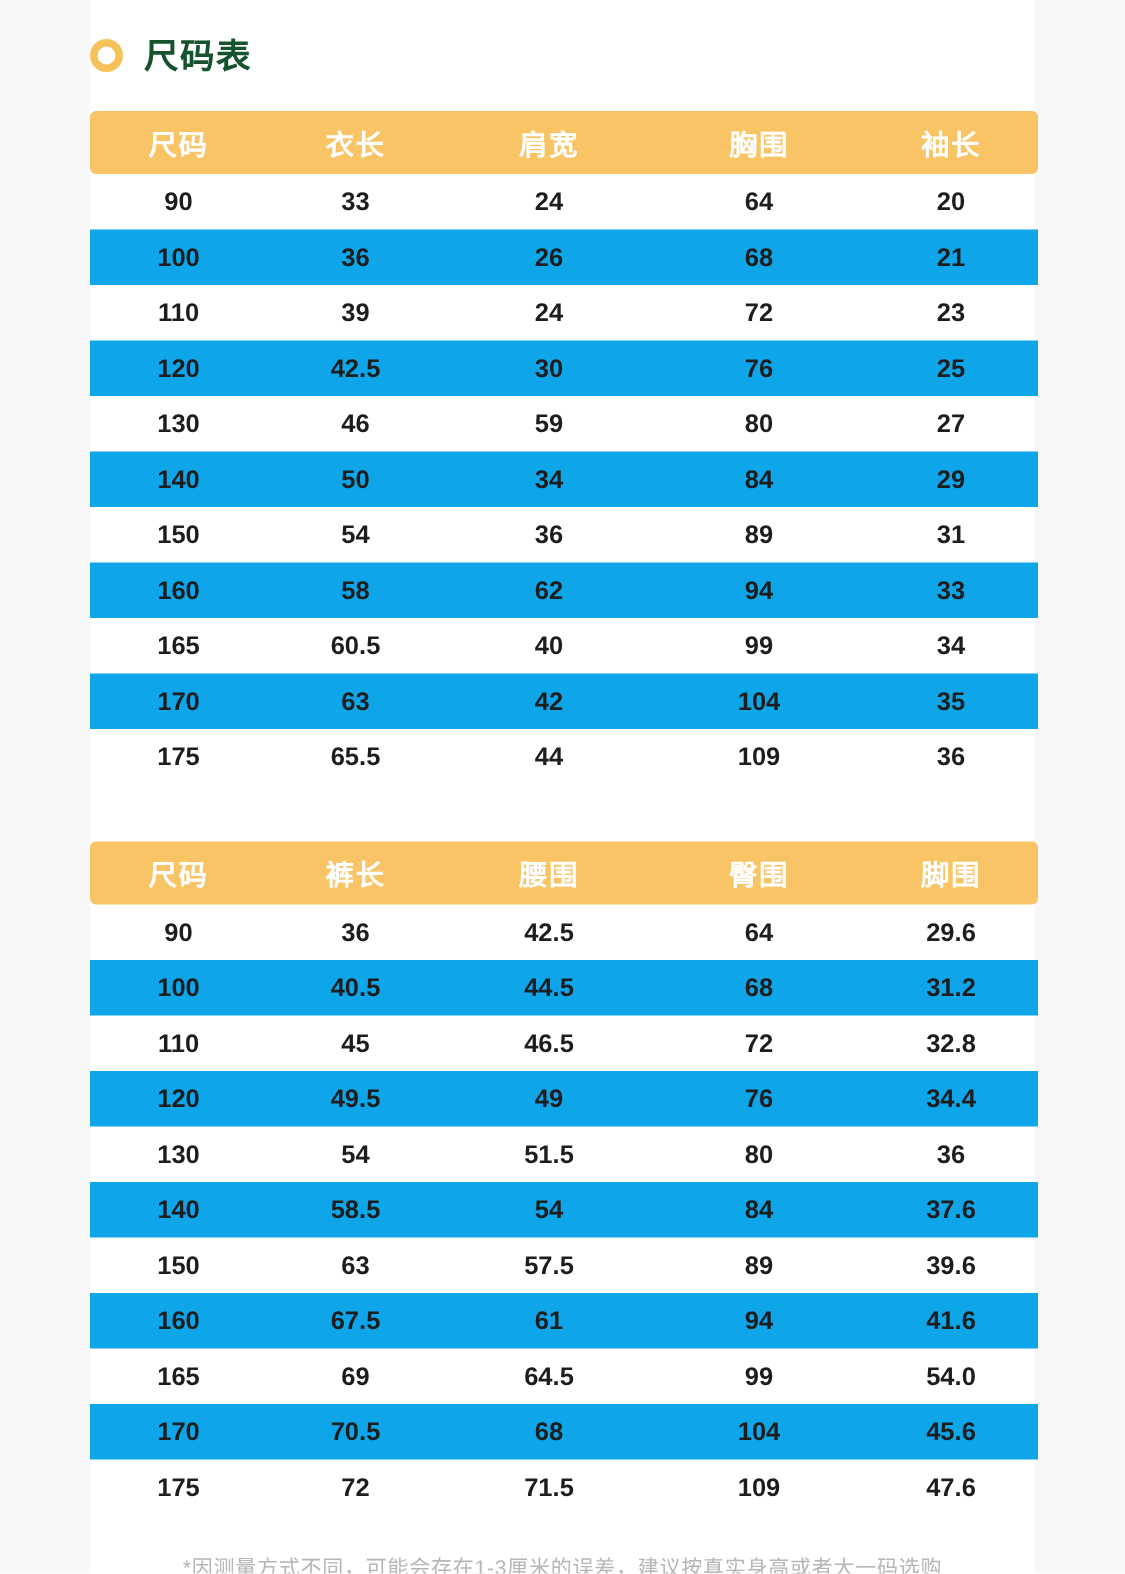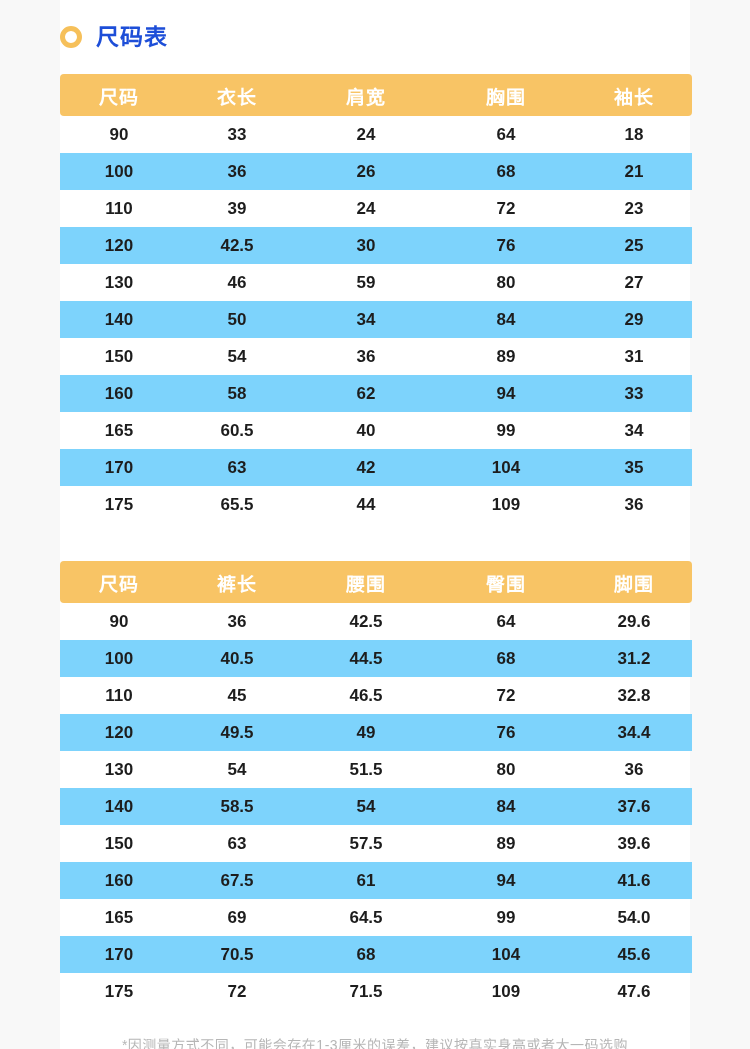--- a/index.html
+++ b/index.html
@@ -50,21 +50,21 @@
     border-radius: 50%;
     border: 5px solid #f6c05a;
     box-sizing: border-box;
     flex: 0 0 auto;
   }
   .title-text {
     margin-left: 14px;
     font-size: 23px;
     font-weight: 700;
     letter-spacing: 1px;
-    color: #1d4ed8;
+    color: #14532d;
     line-height: 1;
   }
 
   
   .table-wrap {
     width: 632px;
     margin: 0 0 0 60px;
   }
   .table-wrap.first  { margin-top: 22px; }
   .table-wrap.second { margin-top: 38px; }
@@ -95,21 +95,21 @@
   table.size-table thead th:last-child {
     border-top-right-radius: 4px;
     border-bottom-right-radius: 4px;
   }
   table.size-table tbody td {
     height: 37px;
     font-size: 17px;
     color: #1d1d1d;
   }
   table.size-table tbody tr.odd-row td {
-    background: #7dd3fc;
+    background: #0ea5e9;
   }
   
   col.c1 { width: 118px; }
   col.c2 { width: 118px; }
   col.c3 { width: 140px; }
   col.c4 { width: 140px; }
   col.c5 { width: 116px; }
 
   
   .footnote {
@@ -151,21 +151,21 @@
           <th>胸围</th>
           <th>袖长</th>
         </tr>
       </thead>
       <tbody id="top-body">
           <tr>
             <td>90</td>
             <td>33</td>
             <td>24</td>
             <td>64</td>
-            <td>18</td>
+            <td>20</td>
           </tr>
           <tr class="odd-row">
             <td>100</td>
             <td>36</td>
             <td>26</td>
             <td>68</td>
             <td>21</td>
           </tr>
           <tr>
             <td>110</td>

